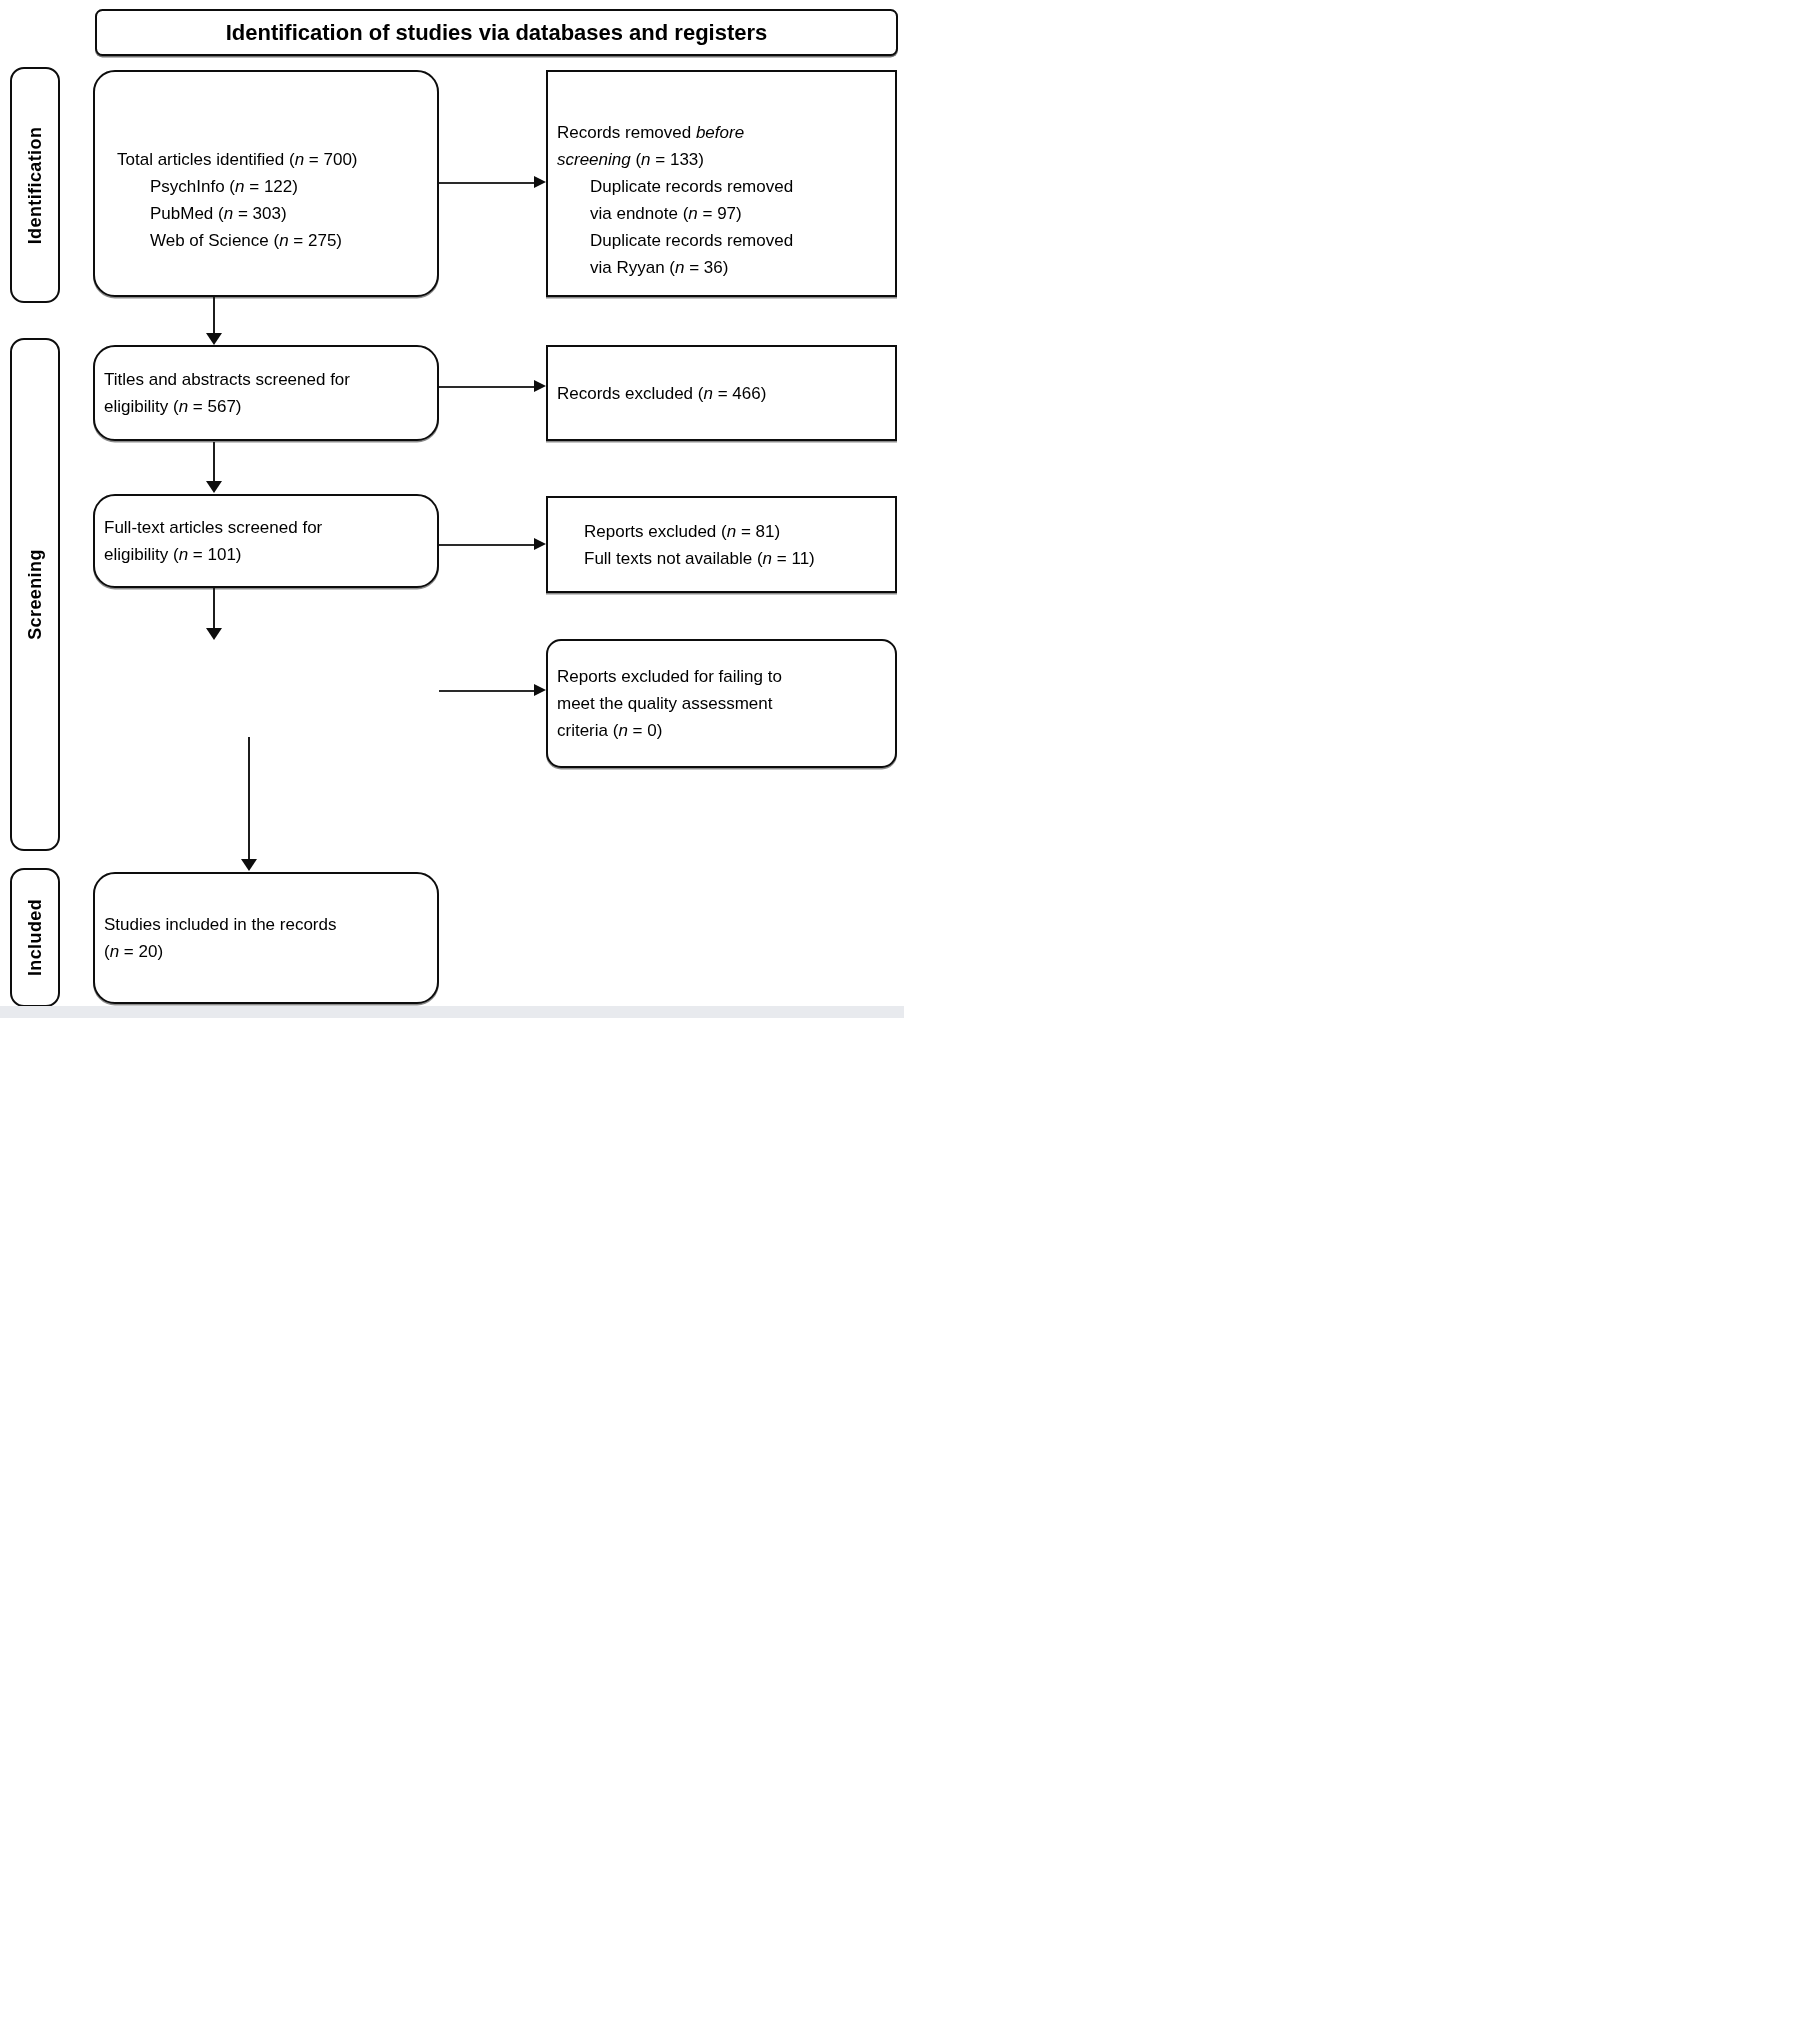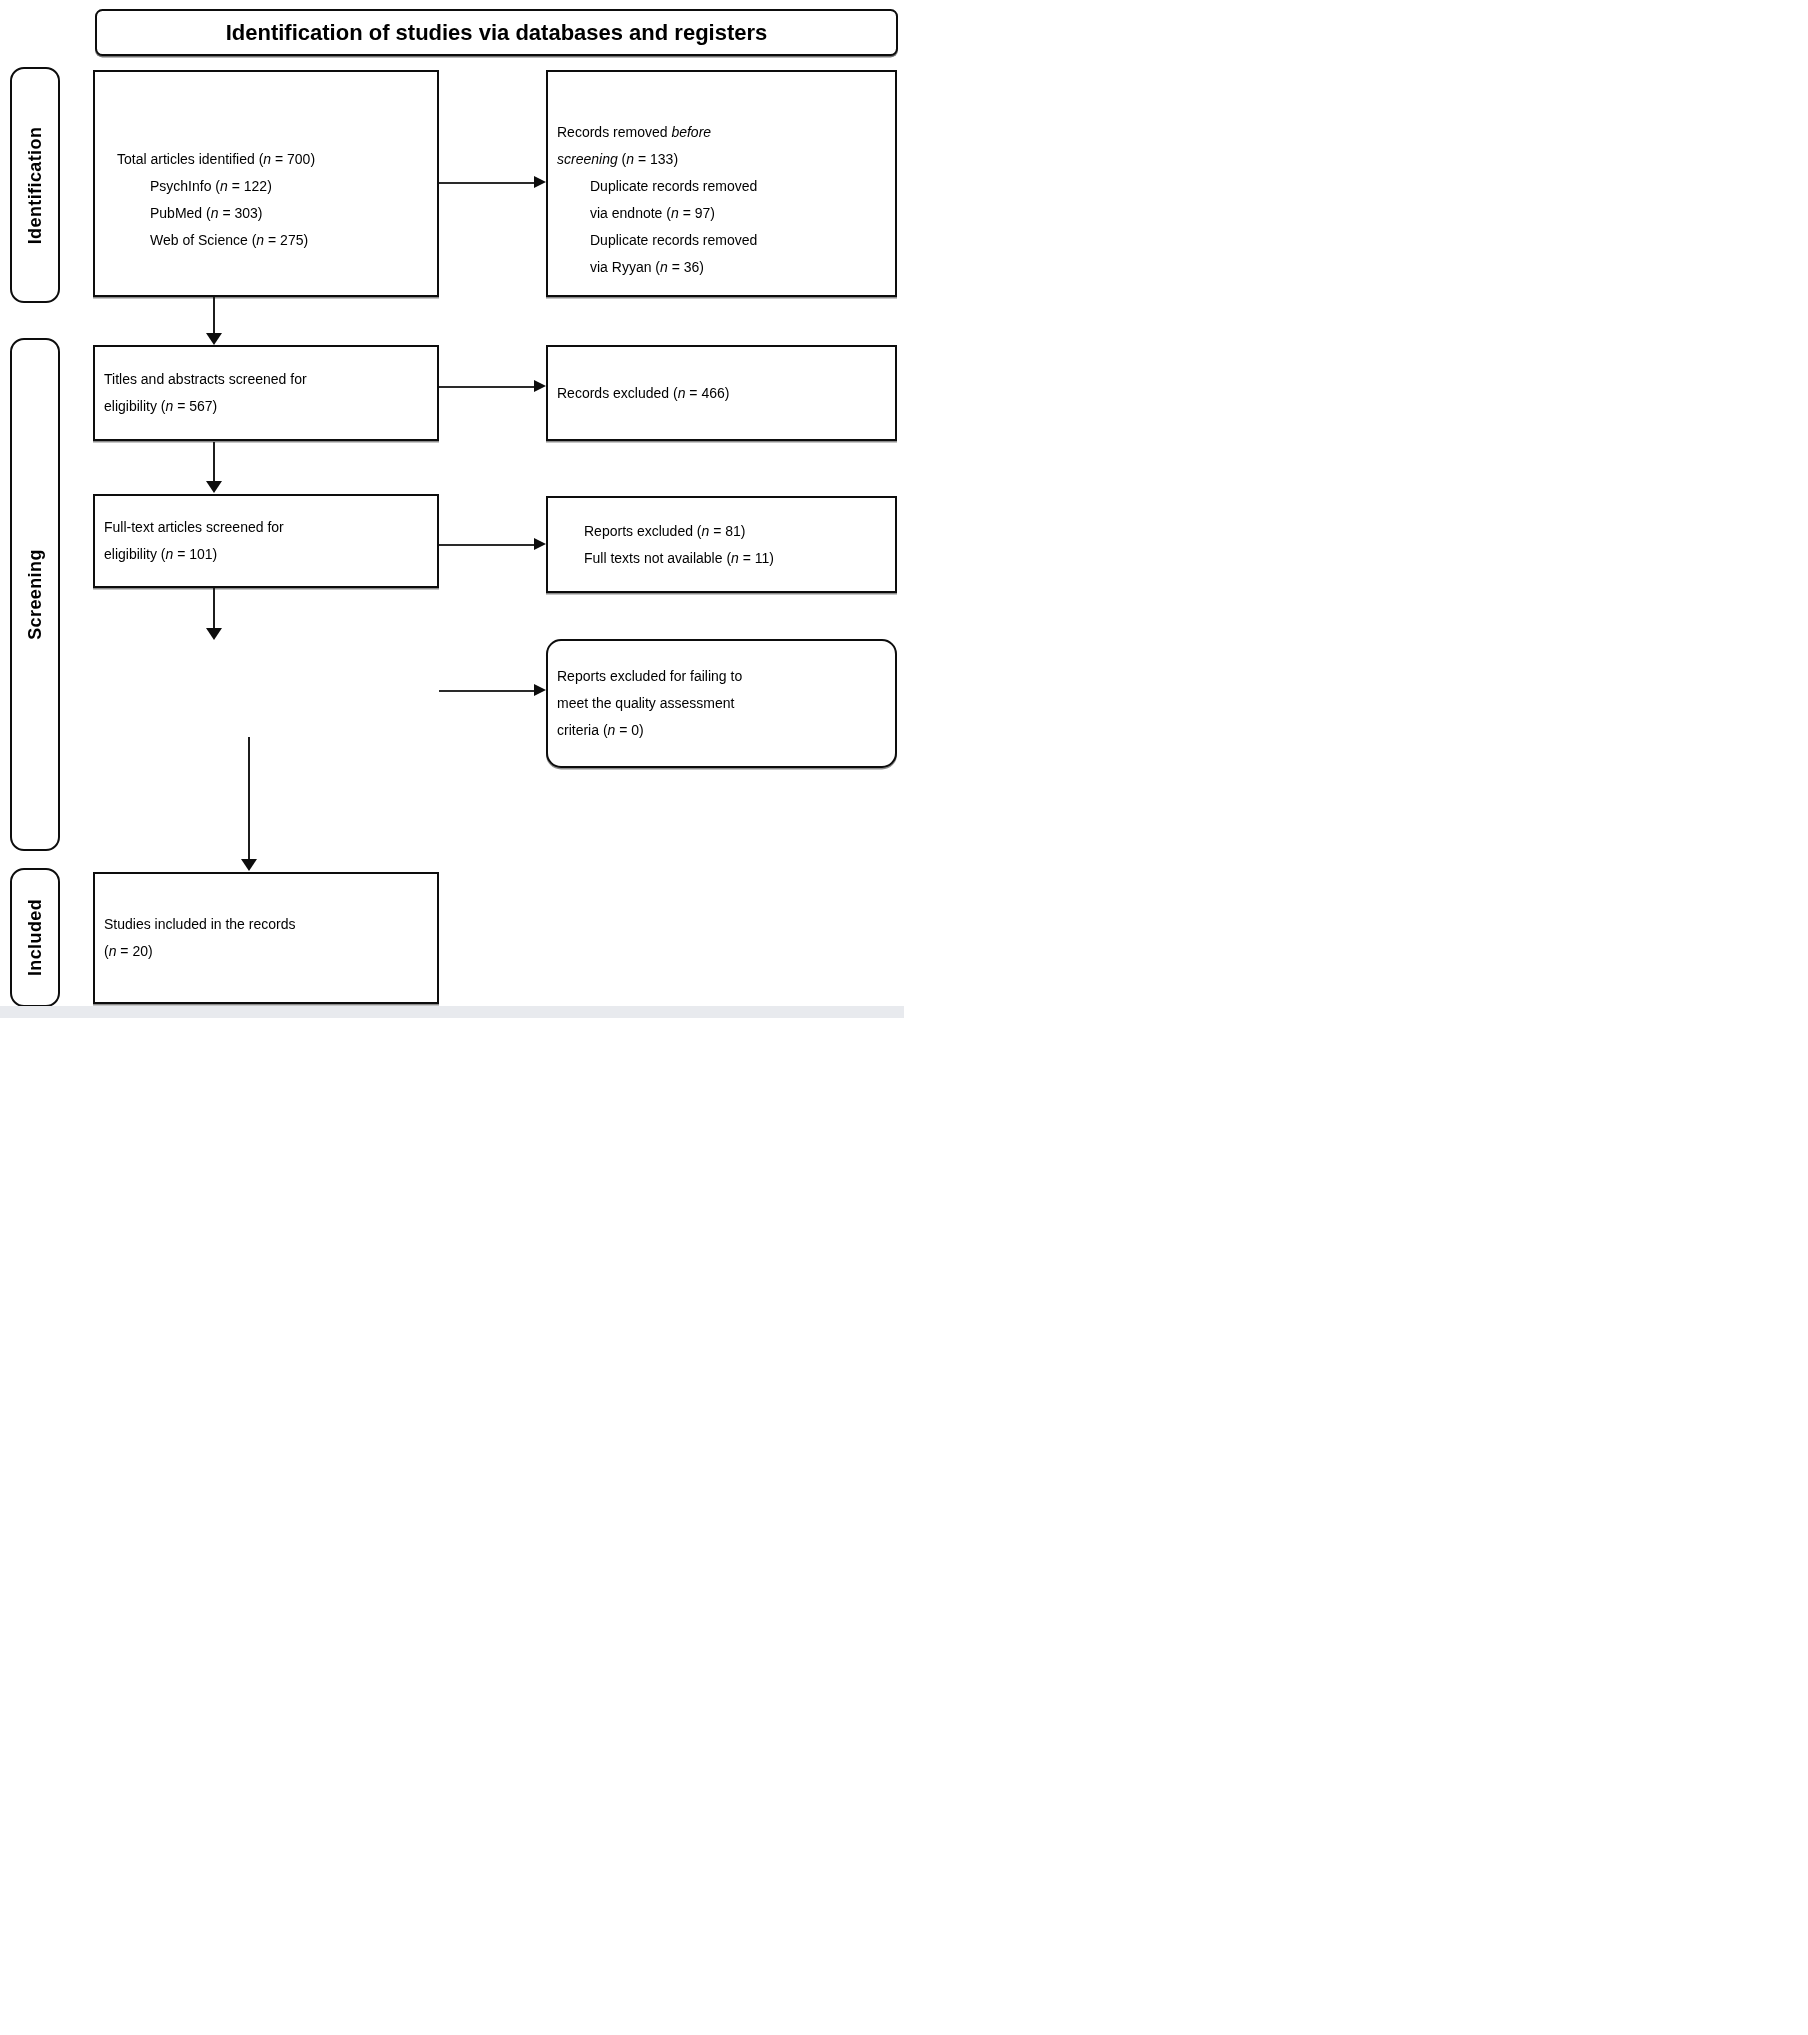--- a/index.html
+++ b/index.html
@@ -44,24 +44,24 @@
   #stage-screening      { top: 338px; height: 513px; }
   #stage-included       { top: 868px; height: 139px; }
 
   
   .fbox {
     position: absolute;
     border: 2.2px solid #0d0d0d;
     box-sizing: border-box;
     background: #ffffff;
     display: flex; flex-direction: column; justify-content: center;
-    font-size: 14px; line-height: 27px;
+    font-size: 17px; line-height: 27px;
     box-shadow: 0 1.5px 0 rgba(0,0,0,0.45);
   }
-  .col-left  { left: 93px; width: 346px; padding: 0 6px 0 9px; }
+  .col-left  { left: 93px; width: 346px; padding: 0 6px 0 9px; border-radius: 22px; }
   .col-right { left: 546px; width: 351px; padding: 0 6px 0 9px; }
   #box-identified       { top: 70px;  height: 227px; padding-left: 22px; padding-top: 33px; }
   #box-removed          { top: 70px;  height: 227px; padding-top: 33px; }
   #box-titles-screened  { top: 345px; height: 96px; }
   #box-records-excluded { top: 345px; height: 96px; }
   #box-fulltext         { top: 494px; height: 94px; }
   #box-reports-excluded { top: 496px; height: 97px; padding-left: 36px; }
   #box-quality-review   { top: 640px; height: 96px; }
   #box-quality-excluded { top: 639px; height: 129px; border-radius: 15px; }
   #box-included-studies { top: 872px; height: 132px; }

